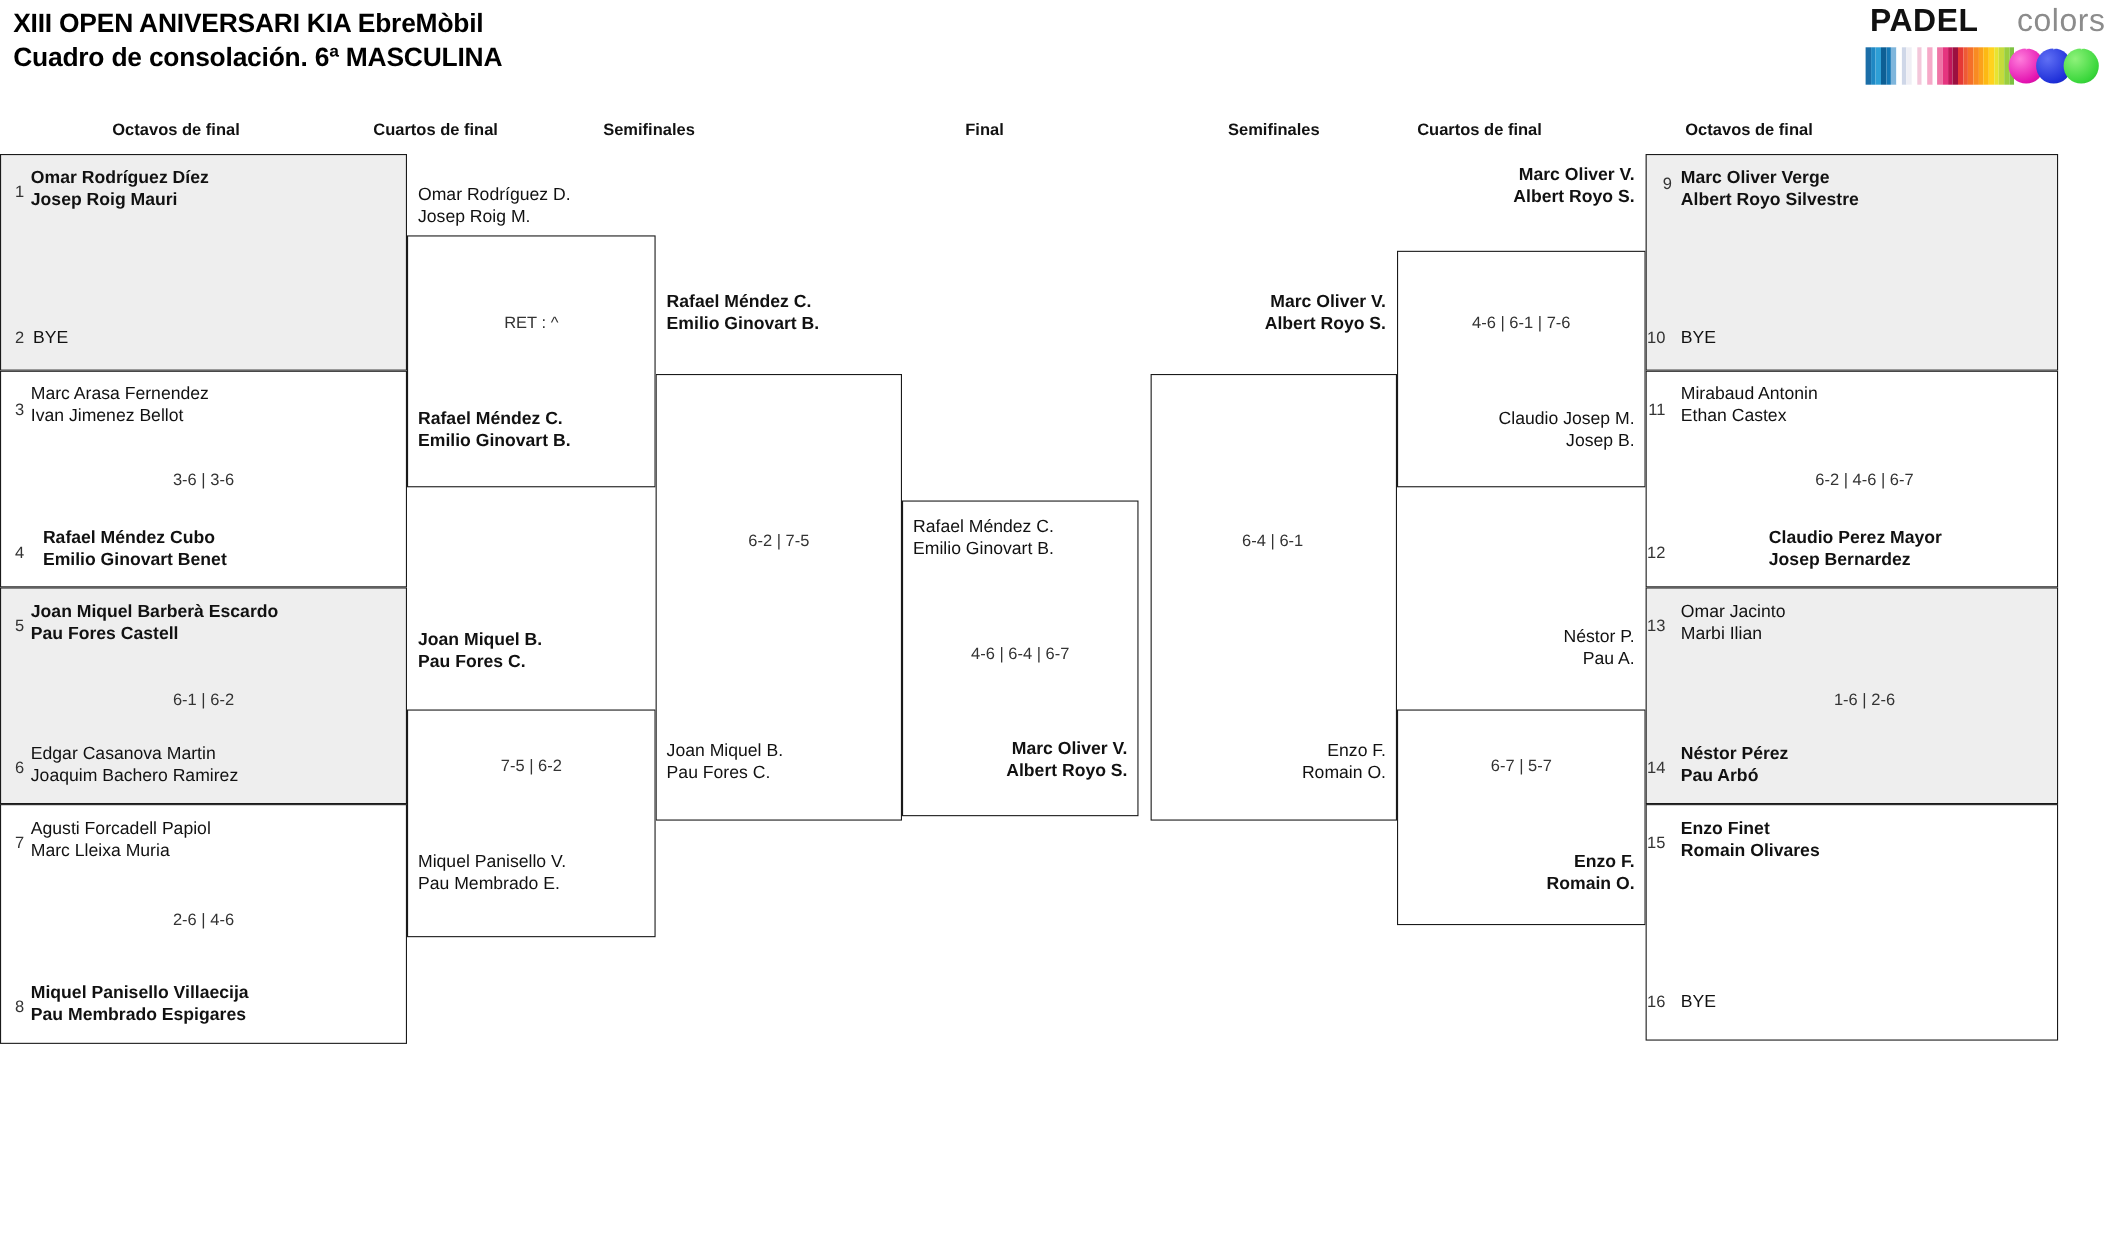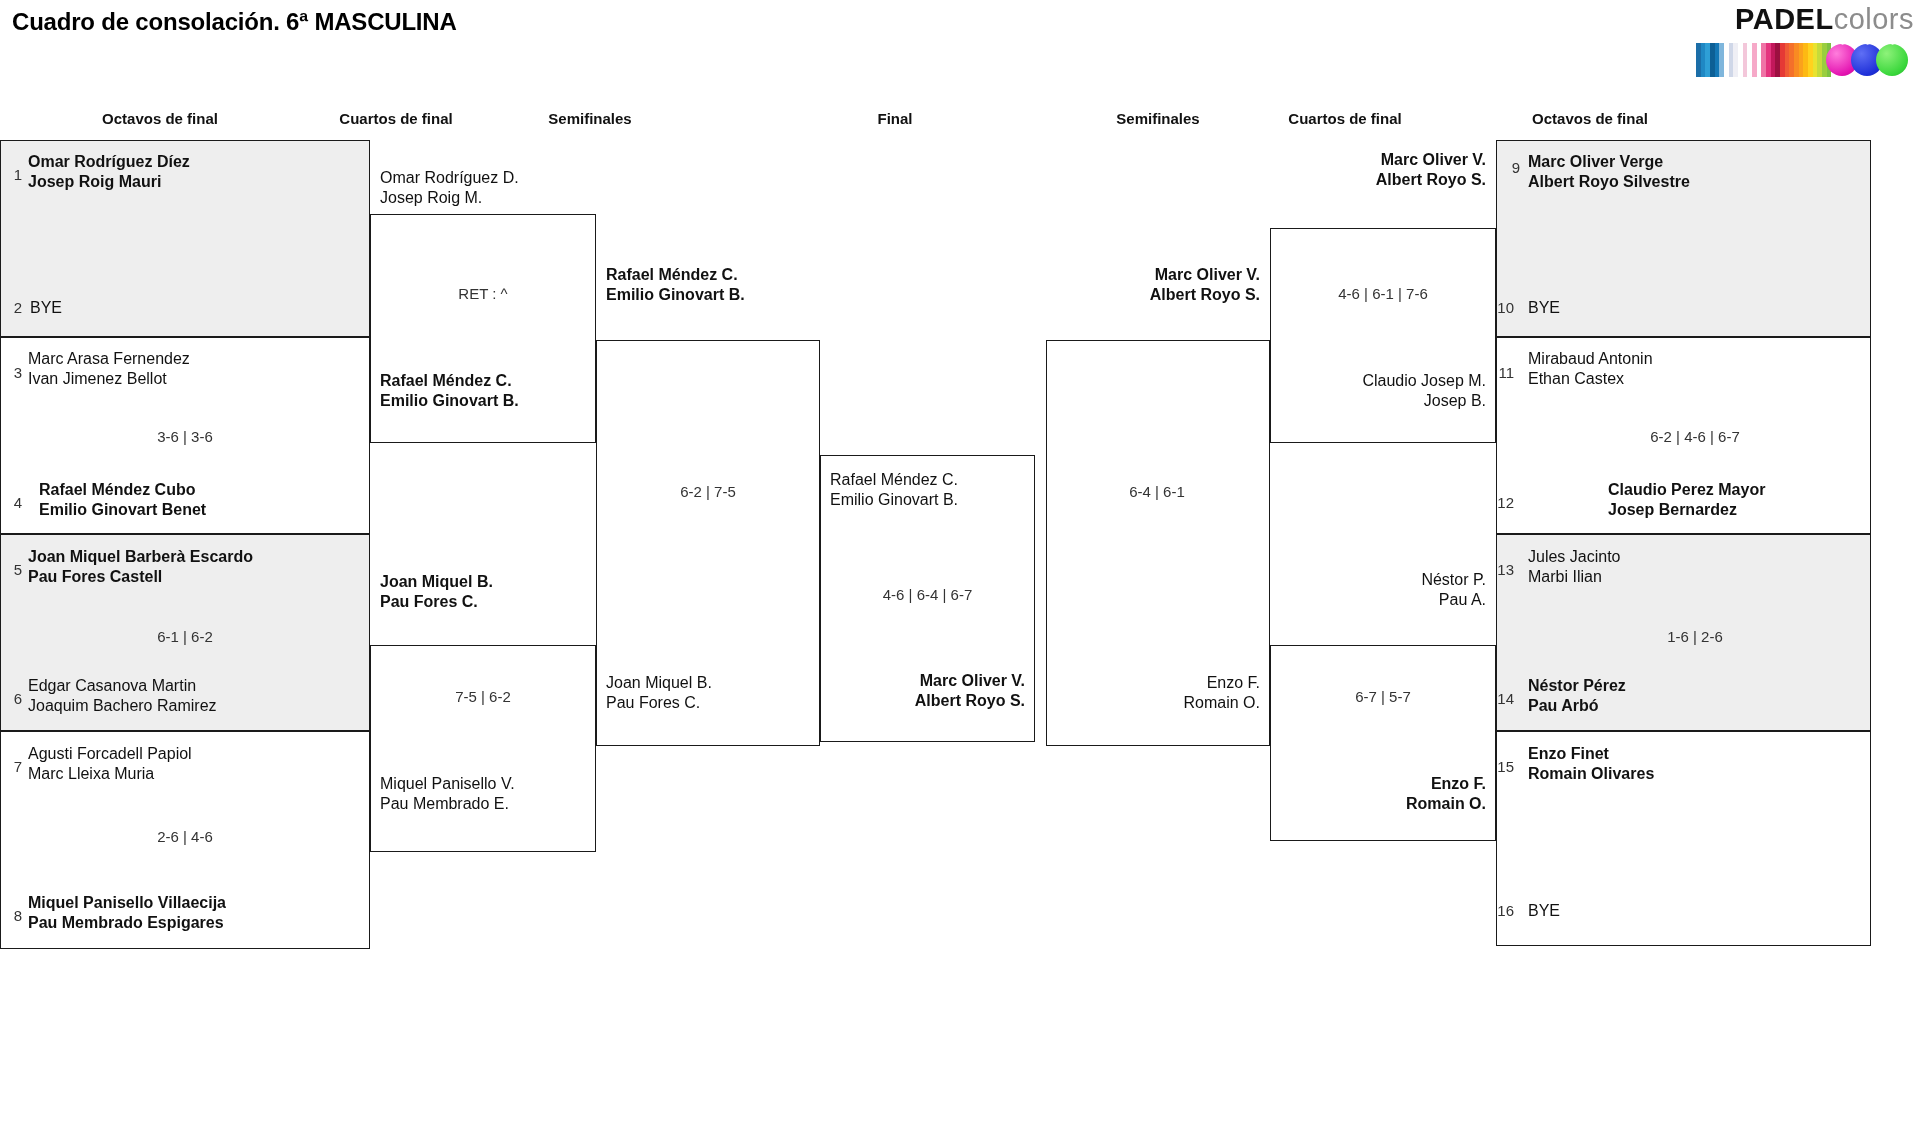--- a/index.html
+++ b/index.html
@@ -16,21 +16,21 @@
   
   .title-block { position: absolute; left: 12px; top: 6px; }
   .title-line {
     font-size: 24px; font-weight: 700; line-height: 31px;
     letter-spacing: -0.2px; color: #000;
   }
 
   .logo { position: absolute; right: 6px; top: 2px; width: 248px; }
   .logo-word { text-align: right; line-height: 34px; white-space: nowrap; }
   .logo-padel { font-size: 29px; font-weight: 700; color: #111; letter-spacing: 0.5px; }
-  .logo-colors { font-size: 29px; font-weight: 400; color: #8c8c8c; letter-spacing: 0.5px; }
+  .logo-colors { font-size: 29px; font-weight: 400; color: #8c8c8c; letter-spacing: 0.5px; margin-left: 35px; }
   .logo-marks { position: relative; height: 34px; margin-top: 2px; }
   .barcode { position: absolute; left: 30px; top: 0; height: 34px; width: 140px; display: flex; }
   .barcode i { display: block; height: 100%; flex: 1 1 auto; }
   .balls { position: absolute; right: 2px; top: 0; height: 34px; width: 86px; }
   .ball { position: absolute; width: 32px; height: 32px; border-radius: 50%; top: 1px; }
   .ball.b1 { left: 0;  background: radial-gradient(circle at 33% 30%, #ff7ddc, #e312b0 70%, #b50d8a); }
   .ball.b2 { left: 25px; background: radial-gradient(circle at 33% 30%, #5f6ff5, #1e2fd8 70%, #1422a5); }
   .ball.b3 { left: 50px; background: radial-gradient(circle at 33% 30%, #8ef27a, #38d63a 70%, #27a82b); }
   .ball::after {
     content:""; position:absolute; left:5px; top:-3px; width:30px; height:34px;
@@ -67,20 +67,21 @@
     white-space: nowrap; text-align: center;
   }
   .bye { position: absolute; font-size: 16px; color: #111; }
 </style>
 </head>
 <body>
 
 <div id="root">
 
   <div class="title-block">
+    <div class="title-line">XIII OPEN ANIVERSARI KIA EbreMòbil</div>
     <div class="title-line">Cuadro de consolación. 6ª MASCULINA</div>
   </div>
 
   <div class="logo">
     <div class="logo-word">
       <span class="logo-padel">PADEL</span><span class="logo-colors">colors</span>
     </div>
     <div class="logo-marks">
       <div class="barcode">
         <i style="background:#1b6ea8"></i>
@@ -281,21 +282,21 @@
   </div>
   <div class="score" style="left:1530px; top:428px; width:330px;">6-2 | 4-6 | 6-7</div>
   <div class="seed" style="left:1494px; top:494px;">12</div>
   <div class="names bold" style="left:1608px; top:480px;">
     <div>Claudio Perez Mayor</div>
     <div>Josep Bernardez</div>
   </div>
 
   <div class="seed" style="left:1494px; top:561px;">13</div>
   <div class="names" style="left:1528px; top:547px;">
-    <div>Jules Jacinto</div>
+    <div>Omar Jacinto</div>
     <div>Marbi Ilian</div>
   </div>
   <div class="score" style="left:1530px; top:628px; width:330px;">1-6 | 2-6</div>
   <div class="seed" style="left:1494px; top:690px;">14</div>
   <div class="names bold" style="left:1528px; top:676px;">
     <div>Néstor Pérez</div>
     <div>Pau Arbó</div>
   </div>
 
   <div class="seed" style="left:1494px; top:758px;">15</div>

